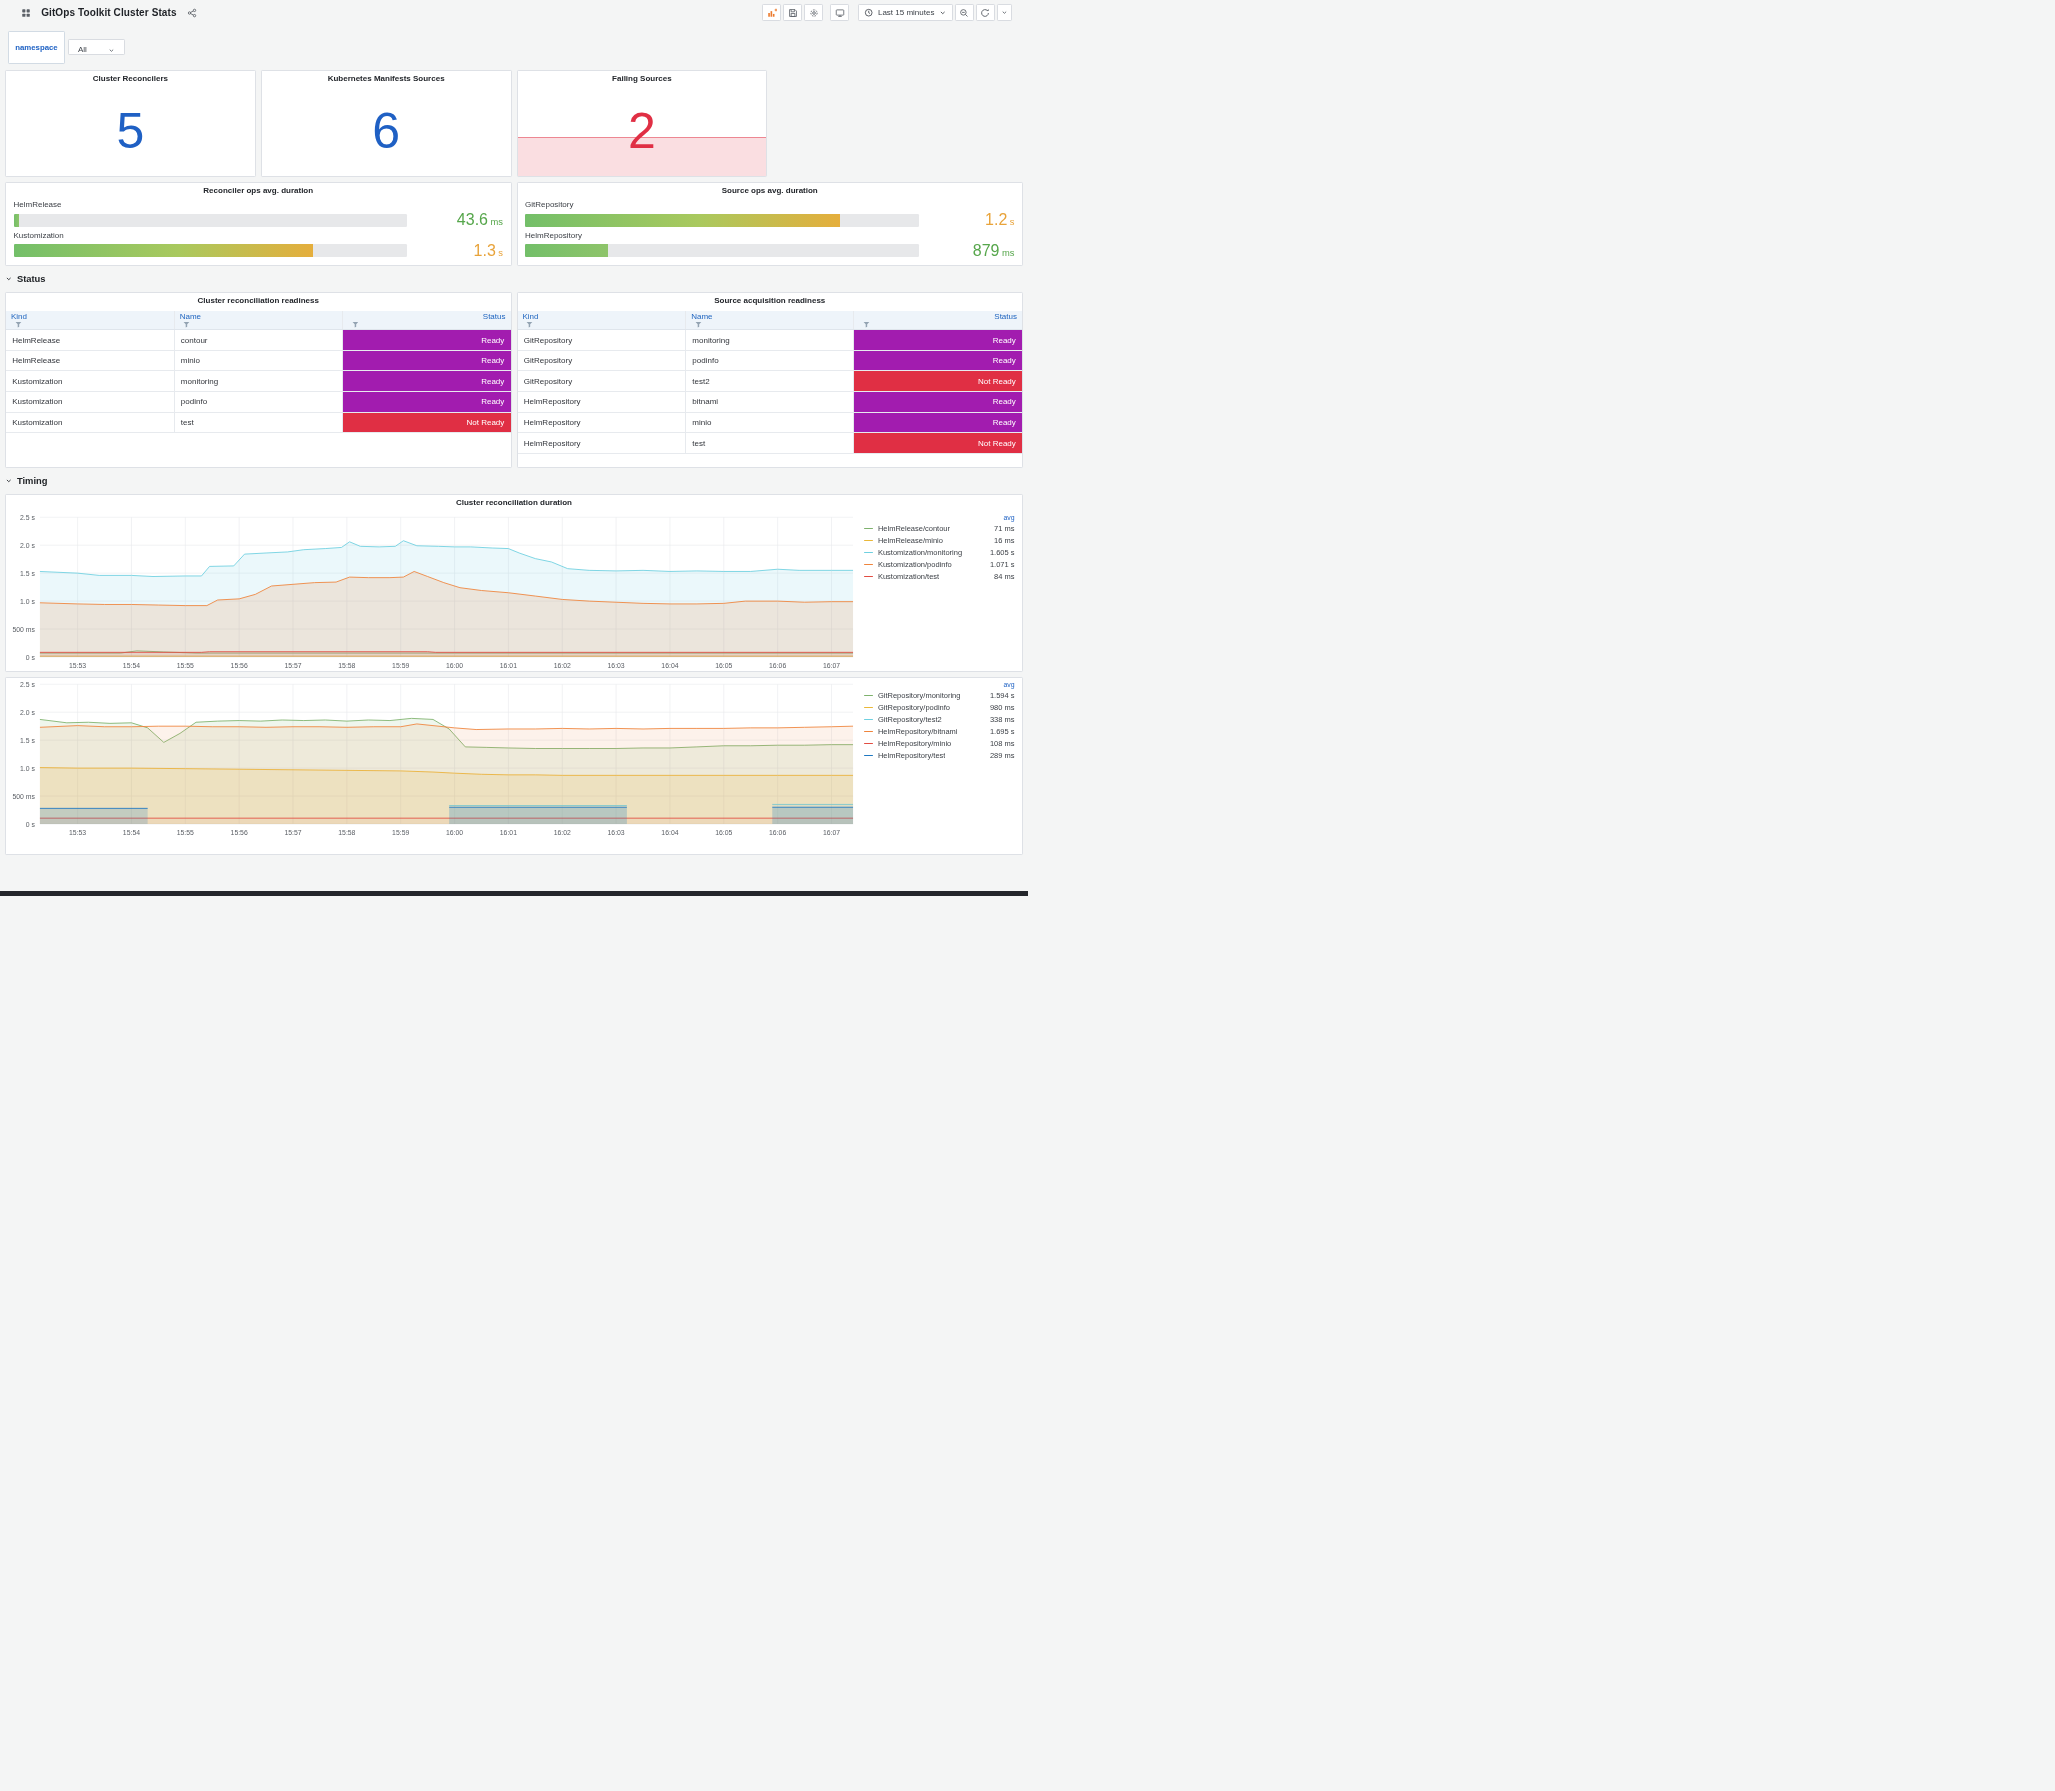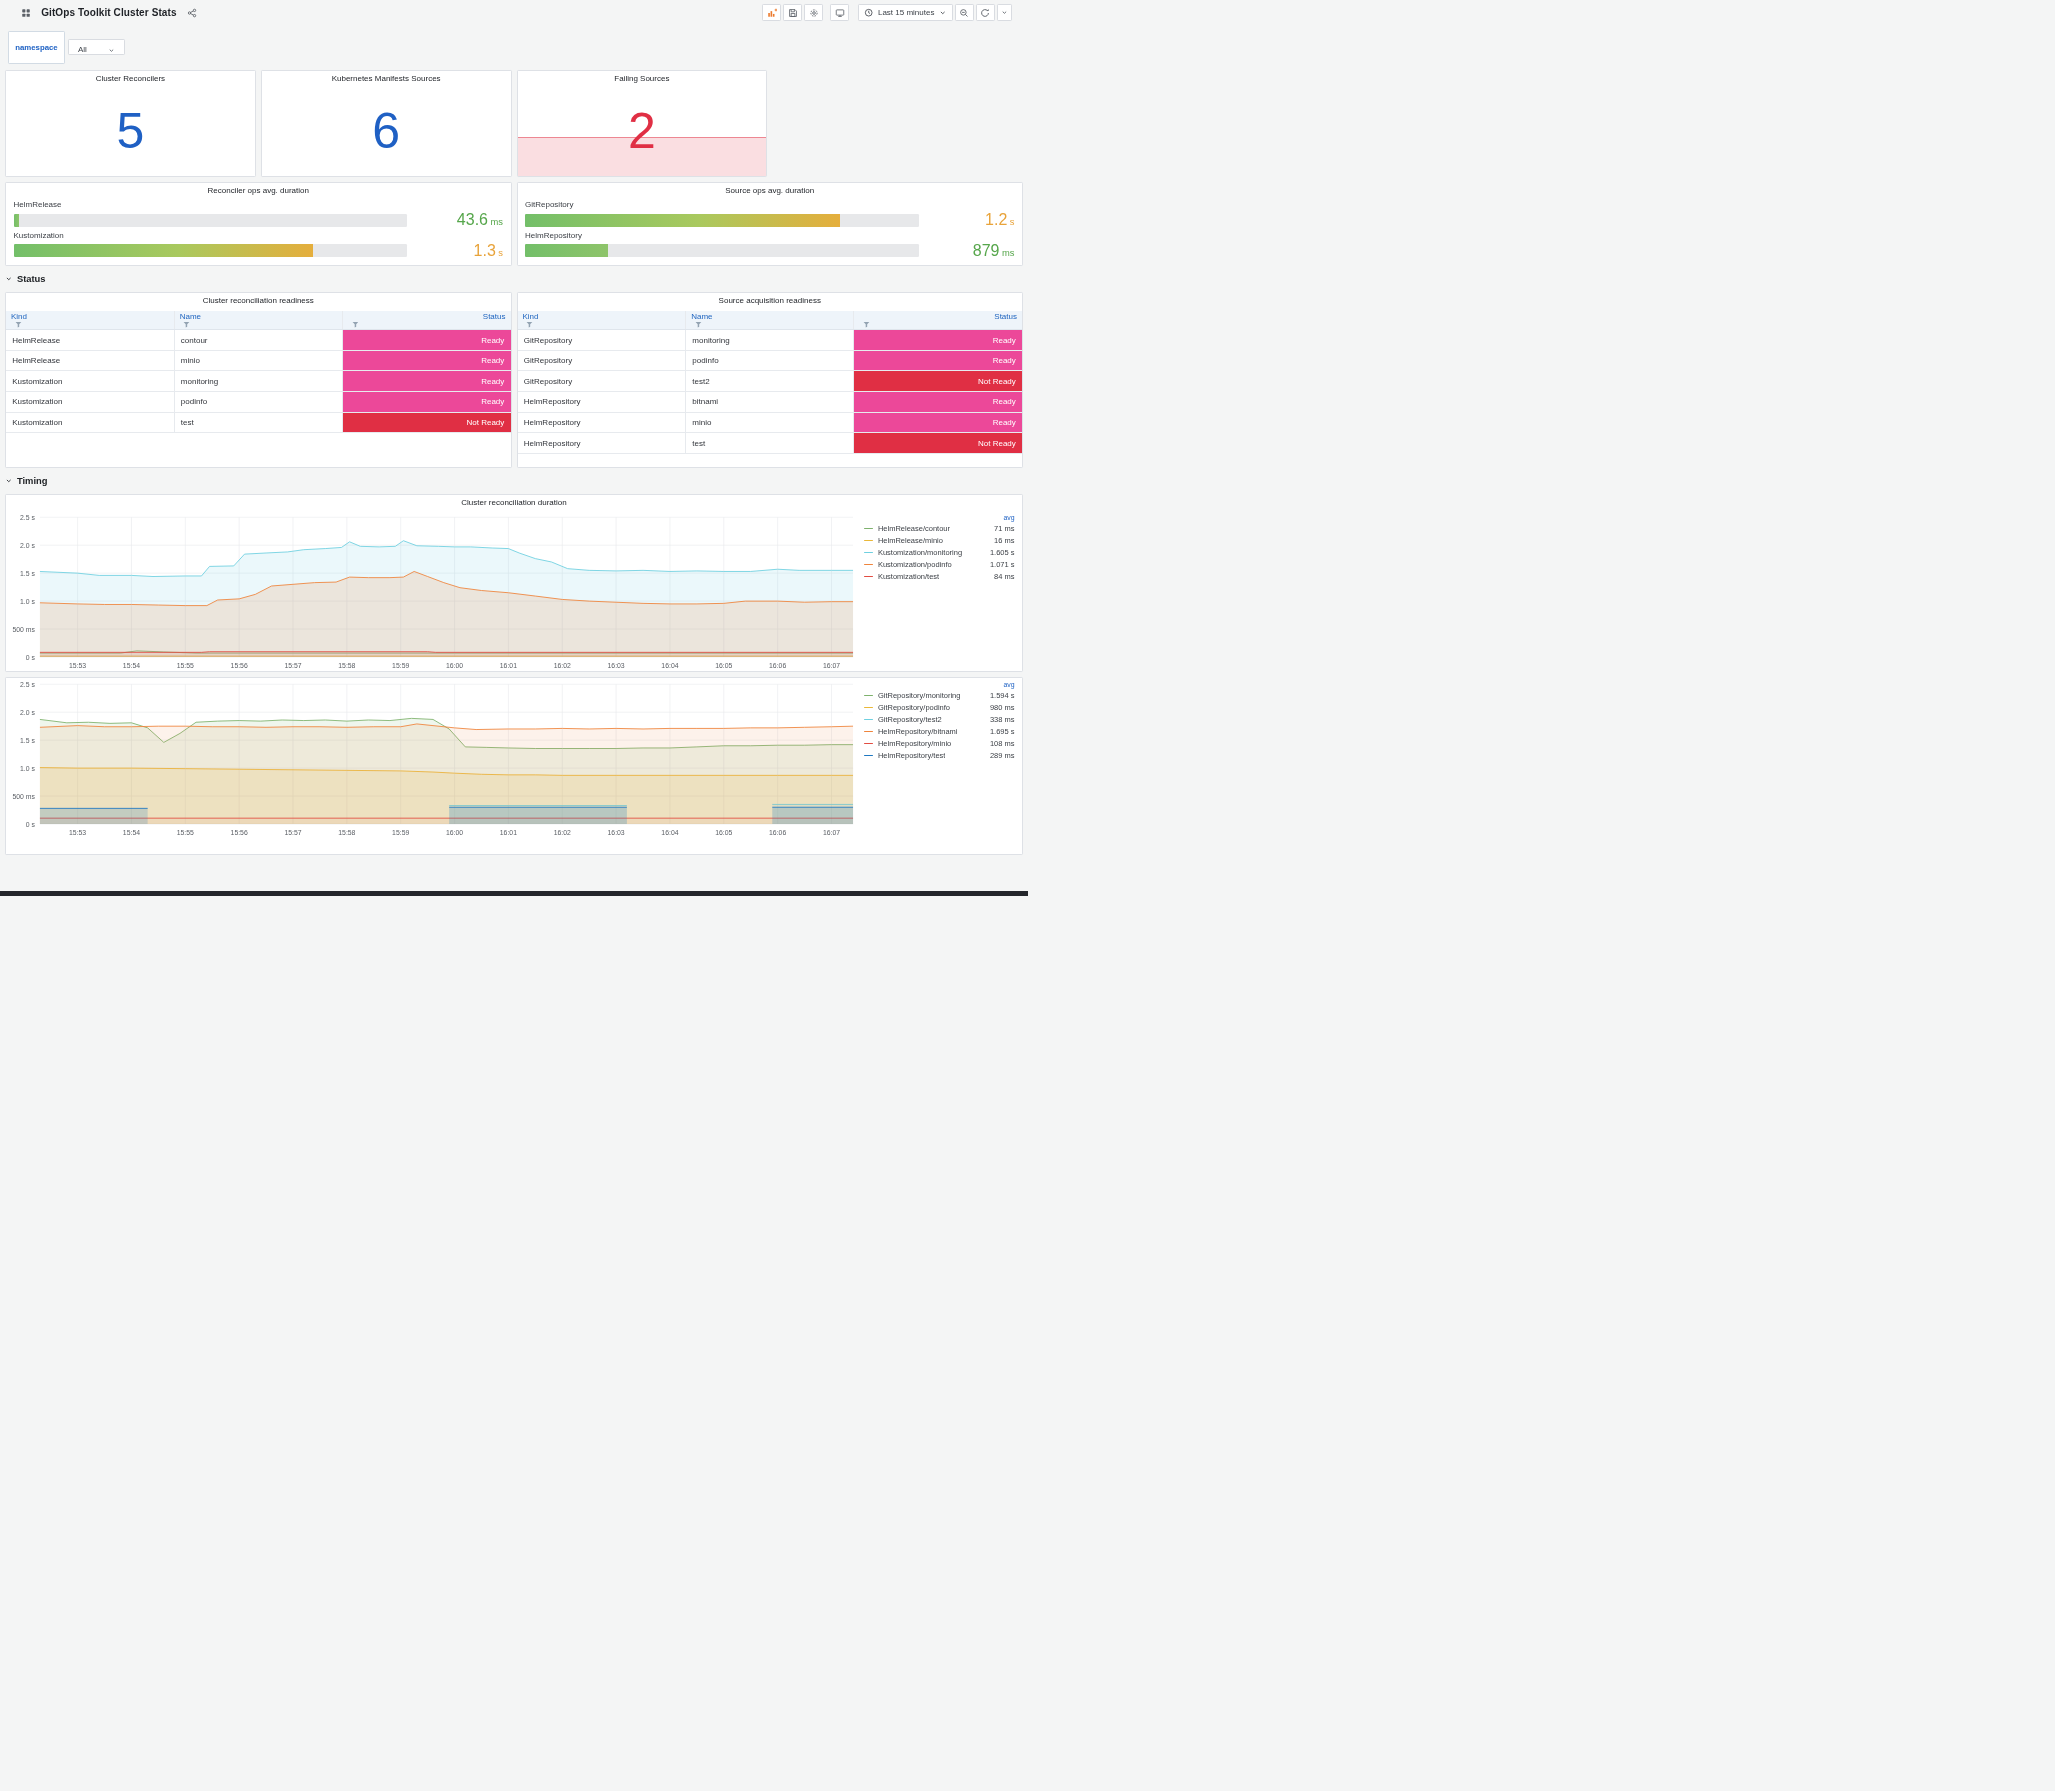--- a/index.html
+++ b/index.html
@@ -19,21 +19,21 @@
 
 .var-row{display:flex;align-items:center;gap:3.1px;padding:5.6px 8px 6.2px}
 .var-label{height:33px;display:flex;align-items:center;padding:0 6.2px;border:0.6px solid #d2dbe4;border-radius:1.2px;background:#fff;color:#1f62c4;font-size:7.8px;font-weight:700;cursor:default}
 .var-value{height:16px;display:flex;align-items:flex-end;gap:21px;padding:0 9px;border:0.6px solid #d9dce1;border-radius:1.2px;background:#fff;color:#3e434a;font-size:8px;cursor:pointer}
 
 .row{display:grid;gap:5px;margin:0 5px 5px}
 .row.stats{grid-template-columns:repeat(4,1fr);height:107px}
 .row.gauges{grid-template-columns:1fr 1fr;height:84px}
 .row.tables{grid-template-columns:1fr 1fr;height:176px}
 .panel{background:#fff;border:0.6px solid #dee1e6;border-radius:1.2px;display:flex;flex-direction:column;overflow:hidden;position:relative}
-.panel-title{height:16px;line-height:16px;text-align:center;font-size:8px;font-weight:400;color:#23262b;flex:none;cursor:pointer}
+.panel-title{height:16px;line-height:16px;text-align:center;font-size:8px;font-weight:700;color:#23262b;flex:none;cursor:pointer}
 
 .stat-body{flex:1;display:flex;align-items:center;justify-content:center;position:relative}
 .stat-value{font-size:50px;font-weight:500;line-height:.9;z-index:2}
 .stat-blue{color:#1f60c4}
 .stat-red{color:#e02f44}
 .spark-fill{position:absolute;left:0;right:0;bottom:0;background:rgba(224,47,68,.16);border-top:1.2px solid rgba(224,47,68,.5);z-index:1}
 
 .gauge-body{flex:1;display:flex;flex-direction:column;justify-content:space-evenly;padding:0 7.5px 3.7px}
 .g-label{font-size:8px;color:#3a3e44;margin-bottom:1.9px}
 .g-line{display:flex;align-items:center;gap:8.7px}
@@ -47,21 +47,21 @@
 .val-green{color:#56a64b}
 .val-amber{color:#e8a33a}
 
 .section{display:flex;align-items:center;gap:4.4px;margin:2.5px 5px 5px;height:16px;font-size:9.4px;font-weight:700;color:#202327;cursor:pointer}
 
 table{width:100%;border-collapse:collapse;font-size:8px;table-layout:fixed;margin-top:2px}
 thead th{background:#eef4fa;color:#2166c0;font-weight:400;height:19px;text-align:left;padding:0 5px;border-bottom:0.6px solid #dfe5ec;cursor:pointer}
 tbody td{height:20.6px;padding:0 0 0 6.2px;border-bottom:0.6px solid #e7eaee;color:#33363c}
 td + td, th + th{border-left:0.6px solid #e7eaee}
 td.status-cell{text-align:right;padding:0 6.2px 0 0;color:#fff}
-.st-ready{background:#ec4899}
+.st-ready{background:#a21caf}
 .st-notready{background:#e02f44}
 .funnel{margin-left:3.7px;vertical-align:-0.6px}
 
 .chart-panel{height:178px;margin:0 5px 5px}
 .chart-body{flex:1;display:flex;min-height:0}
 .plot{flex:1;min-width:0}
 .legend{width:161px;padding:2.5px 7.5px 0 2.5px;font-size:7.5px;flex:none}
 .l-row{display:flex;align-items:center;height:12px;cursor:pointer}
 .l-head{height:9.4px;justify-content:flex-end;cursor:default}
 .l-avg-h{color:#1f62c4;font-size:6.9px;font-weight:500}

